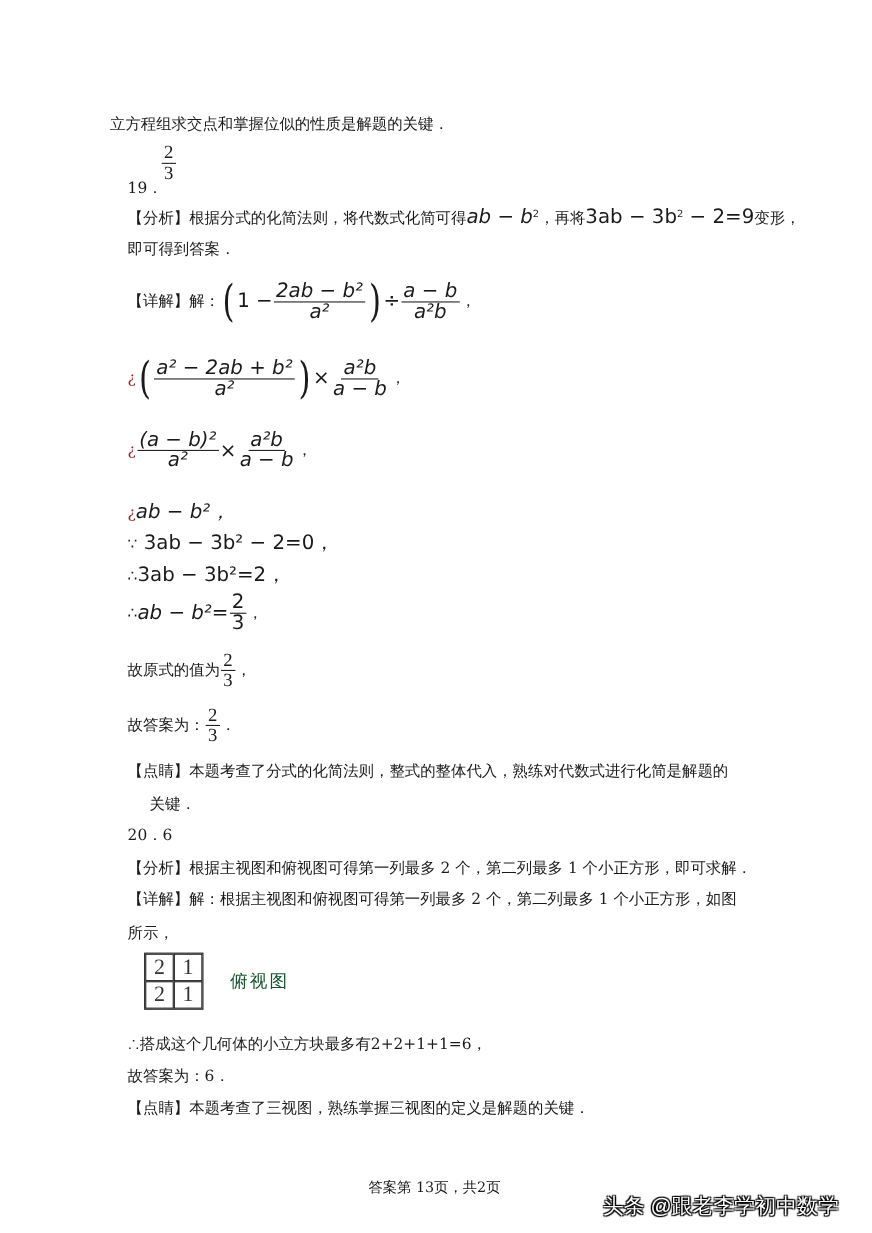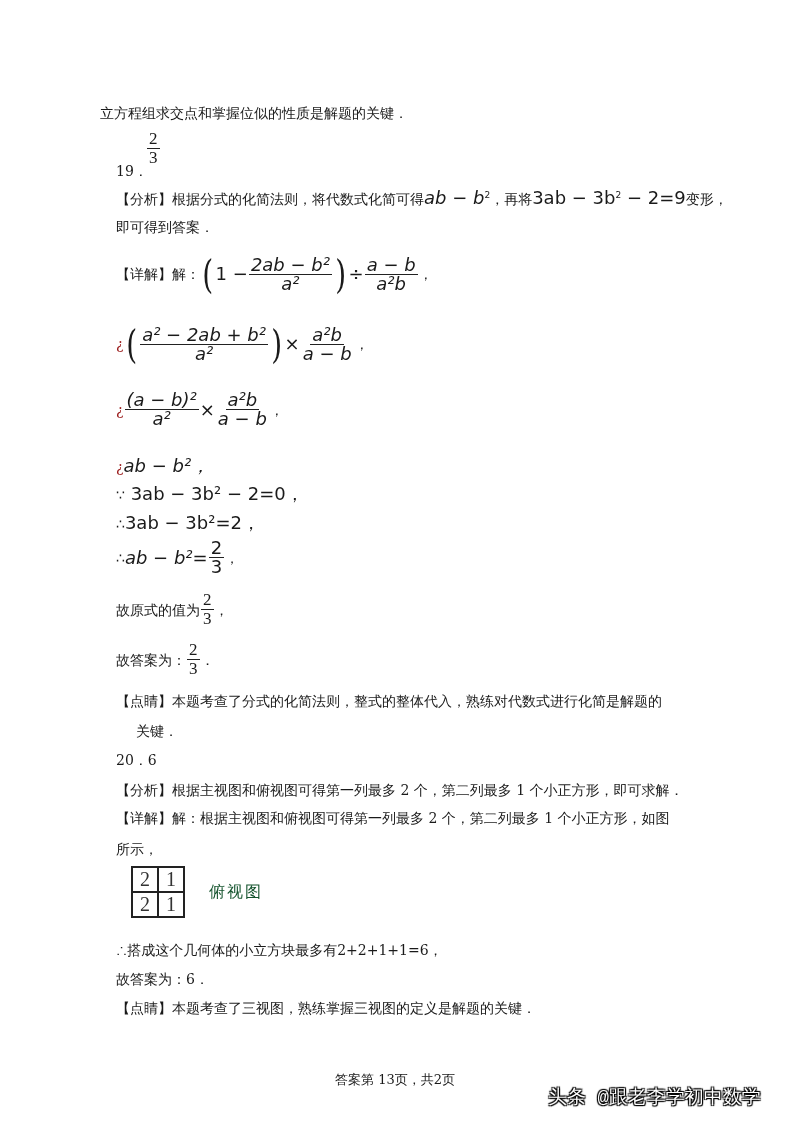--- a/index.html
+++ b/index.html
@@ -15,21 +15,21 @@
   .frac .den { padding: 1px 2px 0; line-height: 16px; }
   .paren { font-size: 40px; font-weight: 200; line-height: 40px; vertical-align: middle; transform: scaleX(0.7); display: inline-block; }
   .inv-q { color: #9b1c1c; font-size: 14px; }
   .serif-frac { font-family: "Liberation Serif", serif; font-size: 17px; }
   .grid { position: absolute; left: 131px; top: 866px; border: 1.5px solid #222; display: grid;
           grid-template-columns: 26px 26px; grid-template-rows: 25px 25px; }
   .grid .cell { border: 1px solid #222; display: flex; align-items: center; justify-content: center;
                 font-family: "Liberation Serif", serif; font-size: 20px; color: #333; }
   .grid-label { position: absolute; left: 197px; top: 882px; font-size: 16px; color: #14532d; letter-spacing: 2px; margin-left: 12px; }
   .footer { position: absolute; left: 335px; top: 1039px; font-size: 13px; margin-top: 32px; }
-  .watermark { position: absolute; left: 548px; top: 1084px; font-family: Liberation Mono, monospace;
+  .watermark { position: absolute; left: 548px; top: 1084px; font-family: Liberation Sans, sans-serif;
                font-size: 19px; color: #ffffff; text-shadow: 0 0 1px #000, 1px 1px 1px #000, -1px -1px 1px #000, 1px -1px 1px #000, -1px 1px 1px #000; }
 </style>
 </head>
 <body>
 
 <div class="abs txt" style="left:100px; top:104px;">立方程组求交点和掌握位似的性质是解题的关键．</div>
 
 <div class="abs txt" style="left:116px; top:162px;">19．</div>
 <div class="abs serif-frac" style="left:146px; top:131px;">
   <span class="frac">

